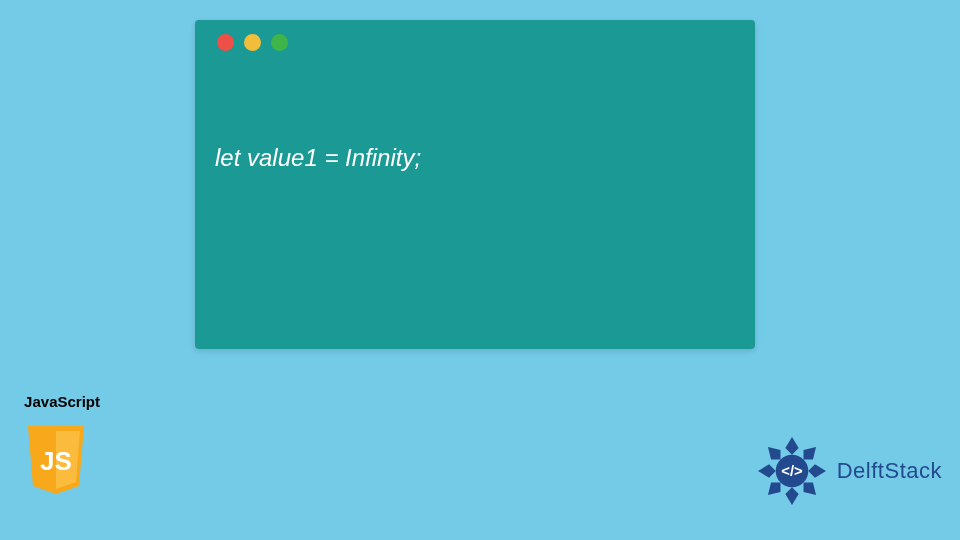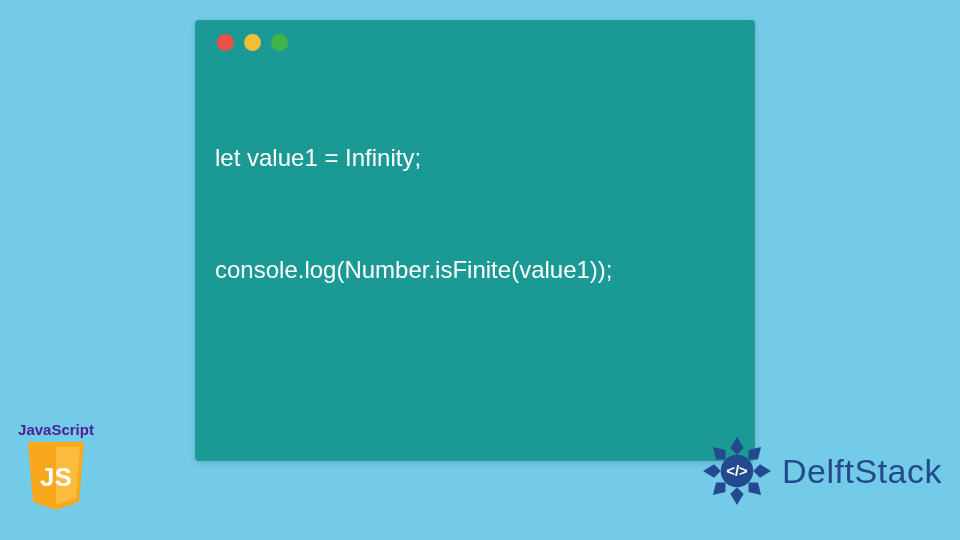--- a/index.html
+++ b/index.html
@@ -35,73 +35,73 @@
   .dot.red { background: #ec5047; }
   .dot.yellow { background: #f2be3a; }
   .dot.green { background: #3fb549; }
   .code-lines {
     color: #ffffff;
     font-size: 24px;
     line-height: 1.55;
     font-family: Arial, Helvetica, sans-serif;
     white-space: pre;
   }
-  .code-line { display: block; }
+  .code-line { display: block; font-style: italic; }
 
   .js-badge {
     position: absolute;
     left: 12px;
     bottom: 28px;
     width: 88px;
     text-align: center;
   }
   .js-badge .label {
     font-size: 15px;
     font-weight: bold;
-    color: #4c1d95;
+    color: #000000;
     margin-bottom: 4px;
+    text-align: right;
   }
   .js-badge .shield {
     width: 62px;
     height: 70px;
-    margin: 0 auto;
+    margin: 16px auto;
     position: relative;
   }
 
   .brand {
     position: absolute;
     right: 18px;
     bottom: 32px;
     display: flex;
     align-items: center;
     gap: 8px;
   }
   .brand-logo {
     width: 74px;
     height: 74px;
   }
   .brand-name {
-    font-size: 34px;
+    font-size: 22px;
     color: #234a8e;
     font-weight: 500;
     letter-spacing: 0.5px;
   }
 </style>
 </head>
 <body>
 
 <div class="code-window">
   <div class="dots">
     <span class="dot red"></span>
     <span class="dot yellow"></span>
     <span class="dot green"></span>
   </div>
   <div class="code-lines">
     <span class="code-line">let value1 = Infinity;</span>
-    <span class="code-line">console.log(Number.isFinite(value1));</span>
     
     
   </div>
 </div>
 
 <div class="js-badge">
   <div class="label">JavaScript</div>
   <div class="shield">
     <svg viewBox="0 0 62 70" width="62" height="70">
       <polygon points="3,0 59,0 54,60 31,68 8,60" fill="#f7a81b"></polygon>

